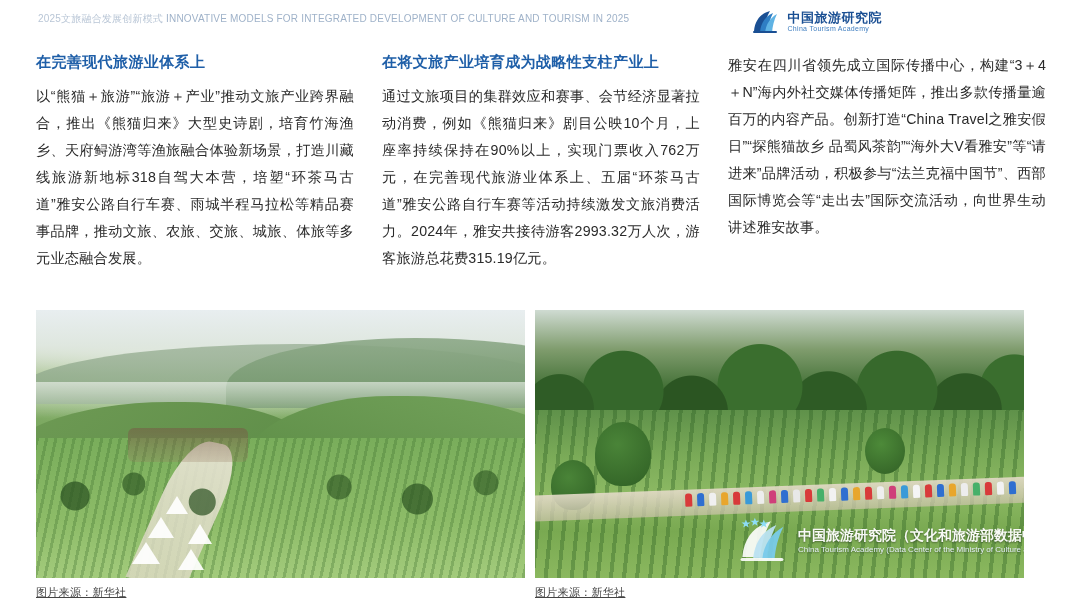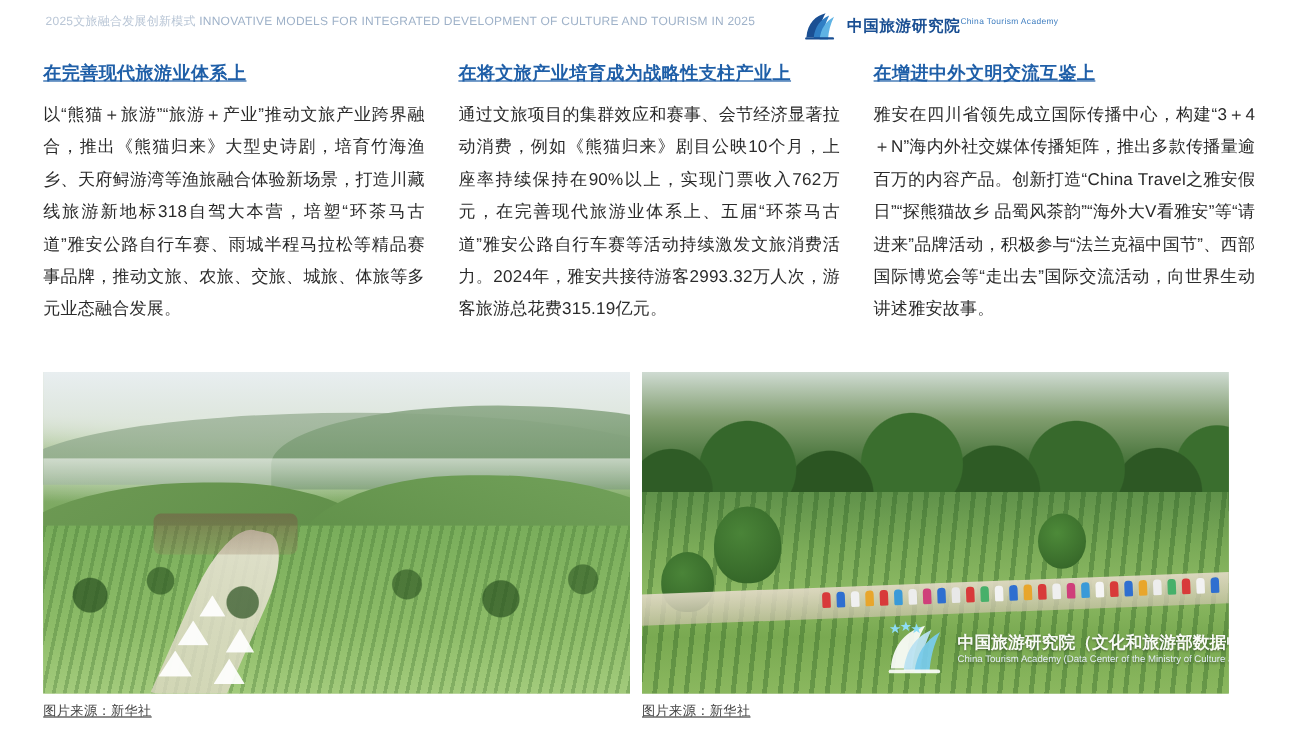--- a/index.html
+++ b/index.html
@@ -52,21 +52,21 @@
     align-items: center;
     gap: 8px;
   }
   .brand-mark {
     position: relative;
     width: 30px;
     height: 28px;
   }
   .brand-text {
     display: flex;
-    flex-direction: row;
+    flex-direction: column;
     justify-content: center;
     line-height: 1.15;
   }
   .brand-cn {
     font-size: 13px;
     color: #1a4f93;
     font-weight: bold;
     letter-spacing: 0.5px;
     white-space: nowrap;
   }
@@ -89,21 +89,20 @@
   .col {
     width: 318px;
   }
   .col-title {
     font-size: 15px;
     font-weight: bold;
     color: #1f5fa8;
     line-height: 20px;
     margin-bottom: 11px;
     letter-spacing: 0.4px;
-    text-decoration: underline;
   }
   .col-body {
     font-size: 14.2px;
     line-height: 27px;
     color: #2a2a2a;
     text-align: justify;
     text-justify: inter-ideograph;
     letter-spacing: 0.2px;
   }
 
@@ -354,21 +353,20 @@
       <div class="col-title">在完善现代旅游业体系上</div>
       <div class="col-body">以“熊猫＋旅游”“旅游＋产业”推动文旅产业跨界融合，推出《熊猫归来》大型史诗剧，培育竹海渔乡、天府鲟游湾等渔旅融合体验新场景，打造川藏线旅游新地标318自驾大本营，培塑“环茶马古道”雅安公路自行车赛、雨城半程马拉松等精品赛事品牌，推动文旅、农旅、交旅、城旅、体旅等多元业态融合发展。</div>
     </div>
 
     <div class="col">
       <div class="col-title">在将文旅产业培育成为战略性支柱产业上</div>
       <div class="col-body">通过文旅项目的集群效应和赛事、会节经济显著拉动消费，例如《熊猫归来》剧目公映10个月，上座率持续保持在90%以上，实现门票收入762万元，在完善现代旅游业体系上、五届“环茶马古道”雅安公路自行车赛等活动持续激发文旅消费活力。2024年，雅安共接待游客2993.32万人次，游客旅游总花费315.19亿元。</div>
     </div>
 
     <div class="col">
-      <div class="col-title">在增进中外文明交流互鉴上</div>
       <div class="col-body">雅安在四川省领先成立国际传播中心，构建“3＋4＋N”海内外社交媒体传播矩阵，推出多款传播量逾百万的内容产品。创新打造“China Travel之雅安假日”“探熊猫故乡 品蜀风茶韵”“海外大V看雅安”等“请进来”品牌活动，积极参与“法兰克福中国节”、西部国际博览会等“走出去”国际交流活动，向世界生动讲述雅安故事。</div>
     </div>
 
   </div>
 
   <div class="images">
 
     <figure class="fig" style="margin:0;">
       <div class="photo p1">
         <div class="sky"></div>

